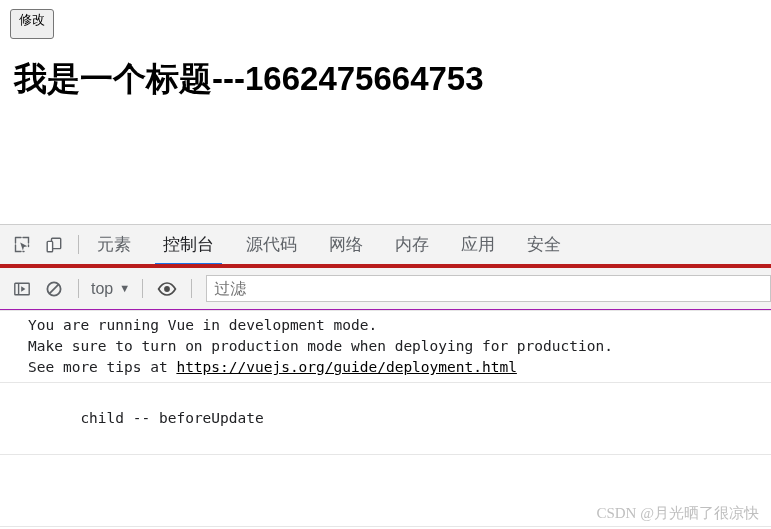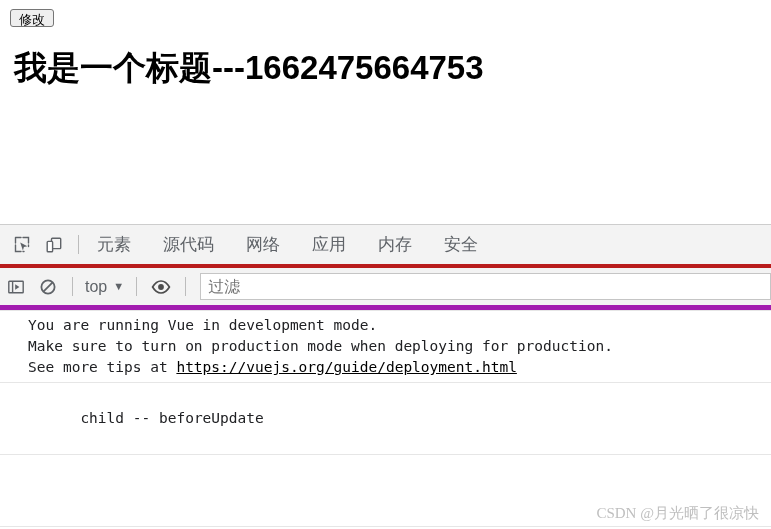--- a/index.html
+++ b/index.html
@@ -29,21 +29,21 @@
   }
 
   .modify-button {
     font-family: "Liberation Sans", sans-serif;
     font-size: 13px;
     line-height: 1;
     color: #000000;
     background: #efefef;
     border: 1px solid #767676;
     border-radius: 3px;
-    padding: 3px 8px 0 8px;
+    padding: 3px 8px 12px 8px;
     margin: 1px 0 0 2px;
     cursor: default;
   }
 
   .page-title {
     margin: 22px 0 0 6px;
     font-family: "Liberation Sans", sans-serif;
     font-size: 33px;
     font-weight: bold;
     color: #000000;
@@ -120,22 +120,23 @@
     height: 3px;
     background: #1a73e8;
   }
 
   
   .dt-consolebar {
     height: 42px;
     background: #f3f3f3;
     display: flex;
     align-items: center;
-    border-bottom: 5px solid #a21caf;
-    box-sizing: border-box;
+    border-bottom: 1px solid #a21caf;
+    box-sizing: border-box;
+    padding-left: 6px;
     overflow: hidden;
   }
 
   .dt-context {
     font-size: 16px;
     color: #5f6368;
     display: flex;
     align-items: center;
     gap: 6px;
     padding: 0 4px;
@@ -232,31 +233,34 @@
         <rect x="7.5" y="3.2" width="9.2" height="10.4" rx="0.8" fill="none" stroke="#5f6368" stroke-width="1.4"></rect>
         <rect x="3.2" y="6.4" width="5.4" height="10.4" rx="0.9" fill="#ffffff" stroke="#5f6368" stroke-width="1.4"></rect>
       </svg>
     </div>
 
     <div class="dt-sep"></div>
 
     <div class="dt-tab">
       <span>元素</span>
     </div>
+    <div class="dt-tab active">
+      <span>控制台</span>
+    </div>
     <div class="dt-tab">
       <span>源代码</span>
     </div>
     <div class="dt-tab">
       <span>网络</span>
     </div>
     <div class="dt-tab">
+      <span>内存</span>
+    </div>
+    <div class="dt-tab">
       <span>应用</span>
-    </div>
-    <div class="dt-tab">
-      <span>内存</span>
     </div>
     <div class="dt-tab">
       <span>安全</span>
     </div>
   </div>
 
   <div class="dt-consolebar">
 
     <div class="dt-iconbtn">
       <svg width="20" height="20" viewBox="0 0 20 20" aria-hidden="true">

